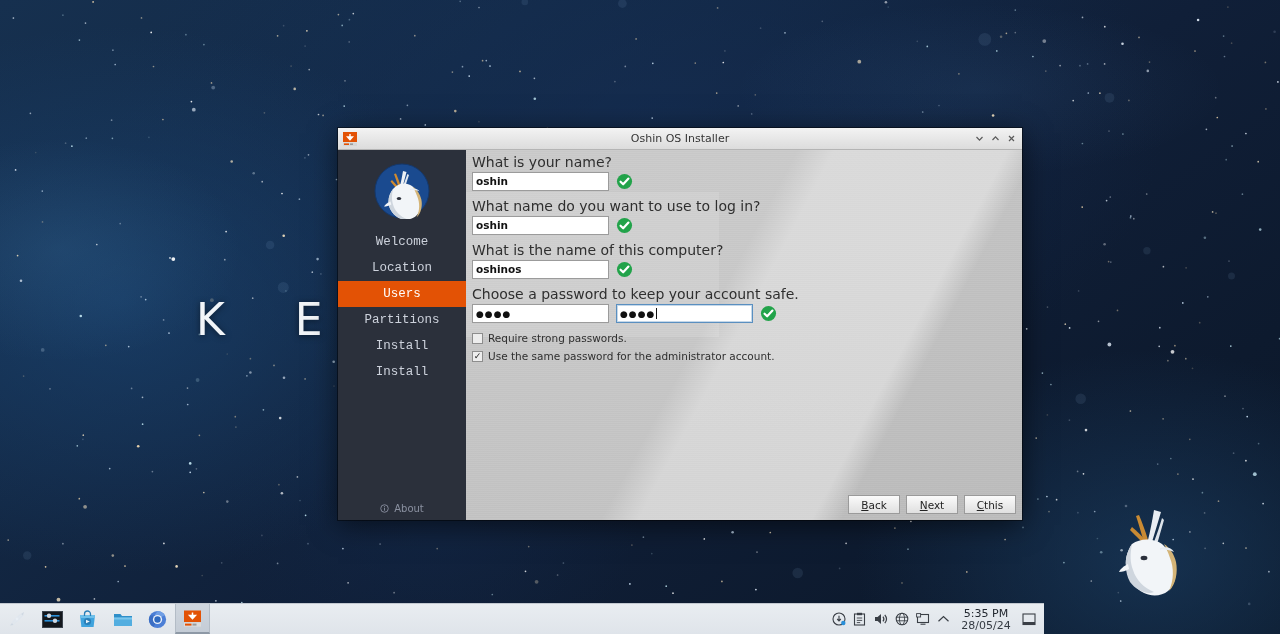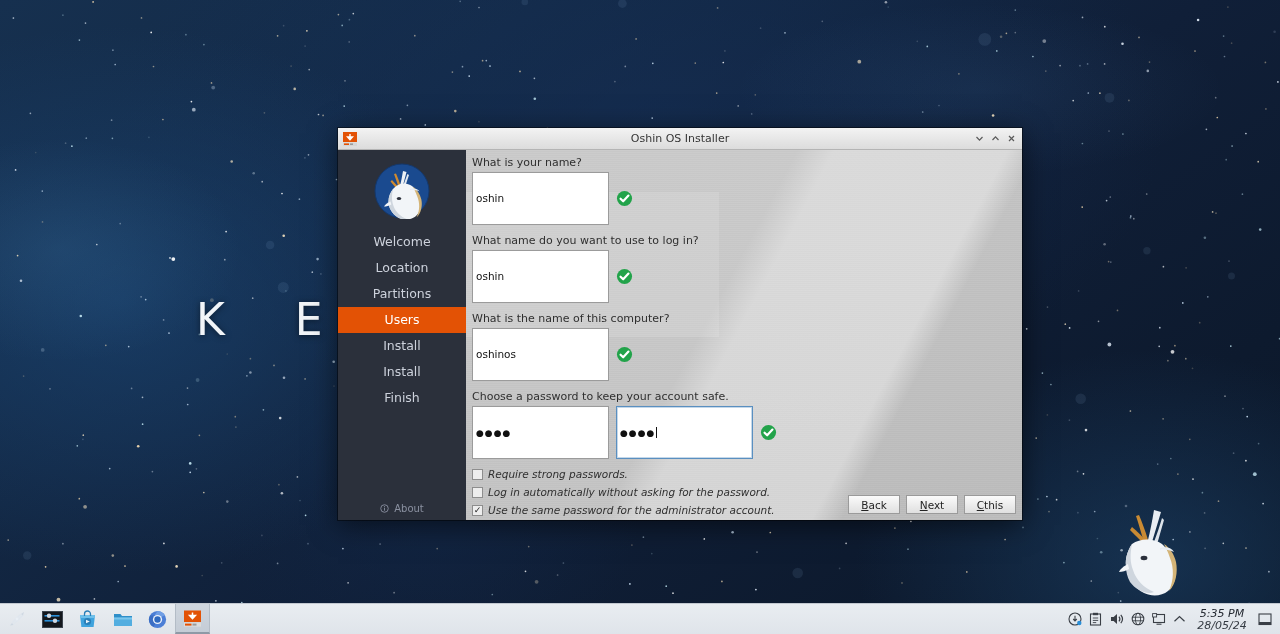--- a/index.html
+++ b/index.html
@@ -70,21 +70,21 @@
   #win-body { flex: 1 1 auto; display: flex; position: relative; background: #d2d2d2; }
 
   
   #sidebar {
     width: 128px; flex: 0 0 128px;
     background: #2b303b;
     display: flex; flex-direction: column;
     position: relative;
   }
   #brand-logo { margin: 13px auto 10px auto; width: 56px; height: 56px; }
-  #nav-list { display: flex; flex-direction: column; }
+  #nav-list { display: flex; flex-direction: column; font-family: Liberation Mono, monospace; }
   .nav-item {
     height: 26px; line-height: 26px;
     text-align: center; font-size: 12.5px;
     color: #cdd2dc;
   }
   .nav-item.active { background: #e35205; color: #ffffff; }
   #about-row {
     margin-top: auto; height: 24px;
     display: flex; align-items: center; justify-content: center;
     gap: 5px; color: #8a90a0; font-size: 10px;
@@ -100,39 +100,40 @@
       linear-gradient(to bottom, #cbcbcb 0%, #c9c9c9 40%, #c4c4c4 100%);
     overflow: hidden;
   }
   
   #form-backdrop {
     position: absolute; left: 0px; top: 42px; width: 253px; height: 145px;
     background: rgba(255,255,255,0.13);
   }
   #form-area { position: absolute; left: 6px; top: 6px; right: 6px; }
 
-  .field-label { font-size: 11px; color: #2f2f2f; margin: 0 0 3px 0; line-height: 13px; }
+  .field-label { font-size: 14px; color: #2f2f2f; margin: 0 0 3px 0; line-height: 13px; }
   .field-row { display: flex; align-items: center; gap: 7px; margin-bottom: 9px; }
   .text-input {
     width: 129px; height: 15px;
     background: #ffffff;
     border: 1px solid #9b9b9b;
     font-size: 10.5px; color: #111;
-    padding: 18px 3px; line-height: 15px;
+    padding: 1px 3px; line-height: 15px;
     box-sizing: content-box;
+    font-weight: bold;
   }
   .text-input.focused { border: 1px solid #5a8fc0; box-shadow: 0 0 0 1px rgba(90,143,192,0.35) inset; }
   .pw-dots { letter-spacing: 1px; font-size: 9px; color: #111; }
   .caret {
     display: inline-block; width: 1px; height: 11px;
     background: #111; vertical-align: -2px; margin-left: 1px;
   }
   .ok-badge { width: 17px; height: 17px; flex: 0 0 17px; }
 
-  .check-row { display: flex; align-items: center; gap: 5px; margin-bottom: 6px; font-style: italic; }
+  .check-row { display: flex; align-items: center; gap: 5px; margin-bottom: 6px; }
   .chkbox {
     width: 9px; height: 9px; flex: 0 0 9px;
     background: #ededed; border: 1px solid #8d8d8d;
     display: flex; align-items: center; justify-content: center;
   }
   .chkbox.checked::after {
     content: "\2713"; font-size: 9px; line-height: 9px; color: #1b1b1b;
     font-family: "DejaVu Sans", sans-serif;
   }
   .check-label { font-size: 10.5px; color: #2f2f2f; line-height: 12px; }
@@ -147,24 +148,24 @@
     background: linear-gradient(to bottom, #fbfbfb 0%, #ededed 50%, #e0e0e0 100%);
     border: 1px solid #9a9a9a;
     font-size: 10.5px; color: #232323;
     display: flex; align-items: center; justify-content: center;
     font-family: "DejaVu Sans", "Liberation Sans", sans-serif;
   }
   .dlg-btn .mn { text-decoration: underline; }
 
   
   #taskbar {
-    position: absolute; left: 0; bottom: 0; width: 1280px; height: 30px;
+    position: absolute; left: 0; bottom: 0; width: 1044px; height: 30px;
     background: linear-gradient(to bottom, #e9edf1 0%, #dfe4ea 100%);
     border-top: 1px solid #c2c8d0;
-    display: flex; align-items: flex-end; font-style: italic;
+    display: flex; align-items: flex-end;
   }
   #launchers { display: flex; align-items: center; height: 30px; }
   .tb-item {
     width: 35px; height: 30px;
     display: flex; align-items: center; justify-content: center;
   }
   .tb-item.active {
     background: linear-gradient(to bottom, #cfd6de 0%, #c4ccd6 100%);
     border-left: 1px solid #b3bcc6; border-right: 1px solid #b3bcc6;
     border-bottom: 2px solid #8e99a6;
@@ -788,25 +789,24 @@
           <path d="M14.6 40.3 C14 35 16 30 19 26 C17.5 32.5 17.6 38 19.6 43.2 C22 49.4 27.3 54.3 33.6 56.3 C28 57.6 21.8 54.3 18 49 C15.7 45.8 14.8 43 14.6 40.3 Z" fill="#cfd6de"></path>
           <path d="M39 23.5 C43 26.6 46 31 47.3 36.2 C48.7 42.4 47.3 50 42.5 54.6 C46 47.5 45.9 39.8 43.2 33.3 C41.7 29.6 40.3 26.2 39 23.5 Z" fill="#d4b477"></path>
           <path d="M16.5 38.5 C13.5 39.8 10.8 41.6 10 43.6 C12.3 43.6 15 43 17.3 41.6 Z" fill="#f2f5f8"></path>
           <ellipse cx="25" cy="35.5" rx="2.2" ry="1.5" fill="#2b303b"></ellipse>
           <path d="M36 26 C40 24.6 44 26 45.6 28.6 C42.6 27 38.6 26.3 36 27 Z" fill="#e6ebf0"></path>
         </svg>
 
         <div id="nav-list">
           <div class="nav-item">Welcome</div>
           <div class="nav-item">Location</div>
+          <div class="nav-item active">Users</div>
           <div class="nav-item">Partitions</div>
-          <div class="nav-item active">Users</div>
           <div class="nav-item">Install</div>
           <div class="nav-item">Install</div>
-          <div class="nav-item">Finish</div>
         </div>
 
         <div id="about-row">
           <svg width="9" height="9" viewBox="0 0 10 10">
             <circle cx="5" cy="5" r="4.2" fill="none" stroke="#8a90a0" stroke-width="1"></circle>
             <rect x="4.5" y="4.2" width="1" height="3.2" fill="#8a90a0"></rect>
             <rect x="4.5" y="2.4" width="1" height="1.1" fill="#8a90a0"></rect>
           </svg>
           <span>About</span>
         </div>
@@ -854,24 +854,20 @@
             </div>
             <svg class="ok-badge" viewBox="0 0 18 18">
               <circle cx="9" cy="9" r="8" fill="#22a34a"></circle>
               <path d="M4.8 9.2 L7.6 12 L13.2 5.9" stroke="#ffffff" stroke-width="2.3" fill="none" stroke-linecap="round" stroke-linejoin="round"></path>
             </svg>
           </div>
 
           <div class="check-row">
             <div class="chkbox"></div>
             <span class="check-label">Require strong passwords.</span>
-          </div>
-          <div class="check-row">
-            <div class="chkbox"></div>
-            <span class="check-label">Log in automatically without asking for the password.</span>
           </div>
           <div class="check-row">
             <div class="chkbox checked"></div>
             <span class="check-label">Use the same password for the administrator account.</span>
           </div>
         </div>
 
         <div id="footer-buttons">
           <div class="dlg-btn">
               <span class="mn">B</span>

